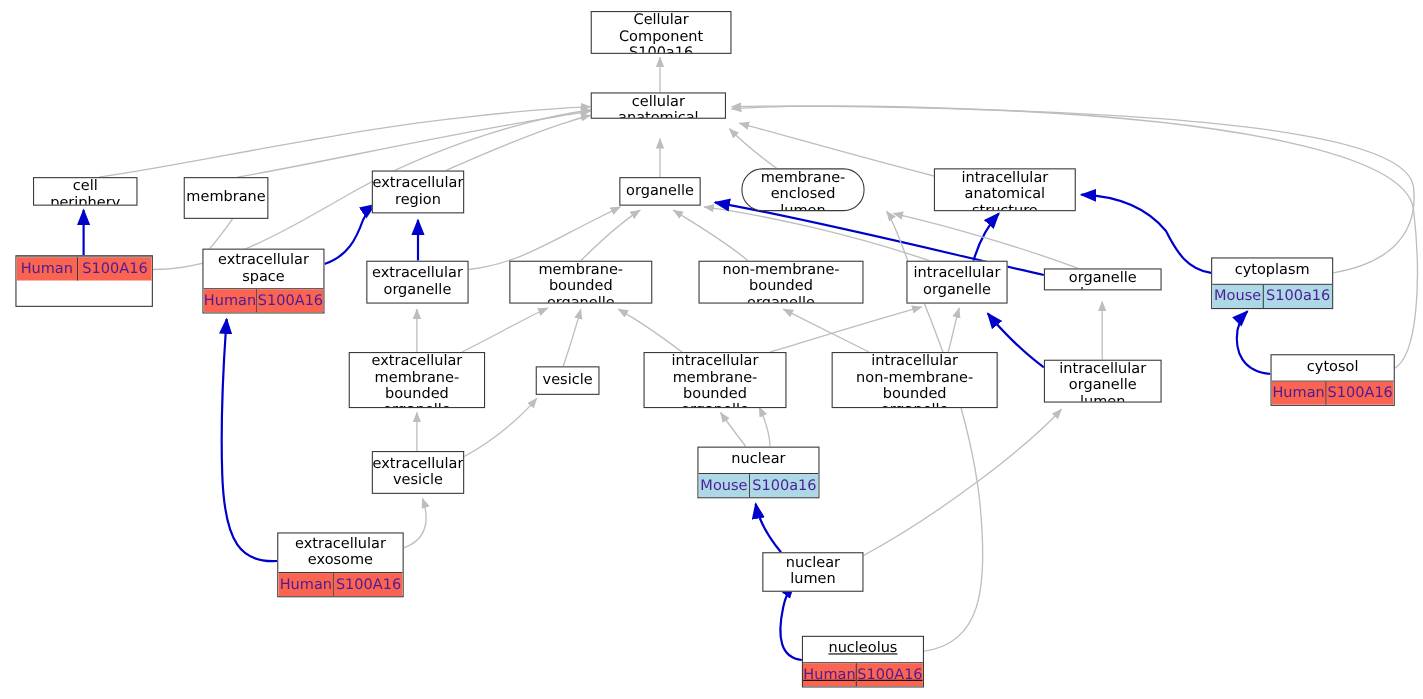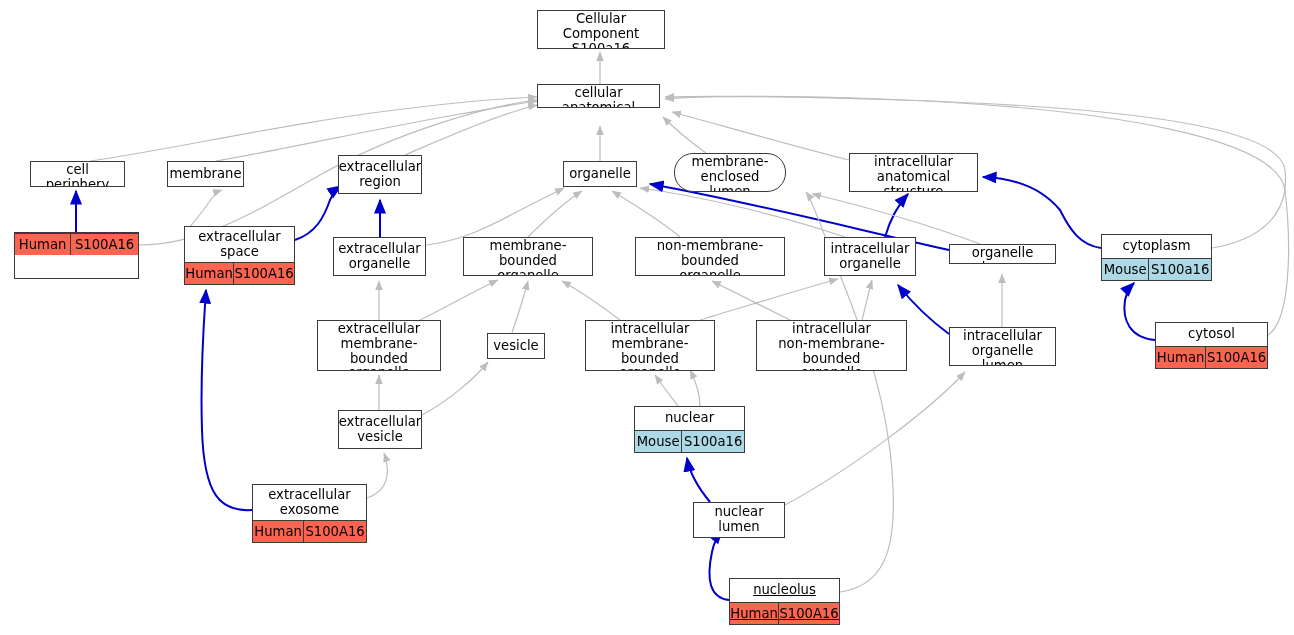--- a/index.html
+++ b/index.html
@@ -47,21 +47,21 @@
     display:flex;
     flex:0 0 auto;
     border-top:1.6px solid #3a3a3a;
     height:21px;
   }
   .node .badge .cell{
     display:flex;
     align-items:center;
     justify-content:center;
     font-size:13.2px;
-    color:#000000;
+    color:#4c1d95;
     flex:1 1 auto;
     line-height:1;
   }
   .node .badge .cell.left{
     border-right:1.6px solid #3a3a3a;
   }
   .node.root .title{font-size:13.2px;}
 </style>
 </head>
 <body>
@@ -126,21 +126,21 @@
         <div class="title">Cellular Component
 S100a16</div>
       </div>
       <div class="node" style="left: 537px; top: 84px; width: 123px; height: 24px;">
         <div class="title">cellular anatomical
 entity</div>
       </div>
       <div class="node" style="left: 30px; top: 161px; width: 95px; height: 26px;">
         <div class="title">cell periphery</div>
       </div>
-      <div class="node" style="left: 167px; top: 161px; width: 77px; height: 26px;">
+      <div class="node" style="left: 167px; top: 161px; width: 77px; height: 38px;">
         <div class="title">membrane</div>
       </div>
       <div class="node" style="left: 338px; top: 155px; width: 84px; height: 39px;">
         <div class="title">extracellular
 region</div>
       </div>
       <div class="node" style="left: 563px; top: 161px; width: 74px; height: 26px;">
         <div class="title">organelle</div>
       </div>
       <div class="node" style="left: 674px; top: 153px; width: 112px; height: 39px; border-radius: 19px;">

